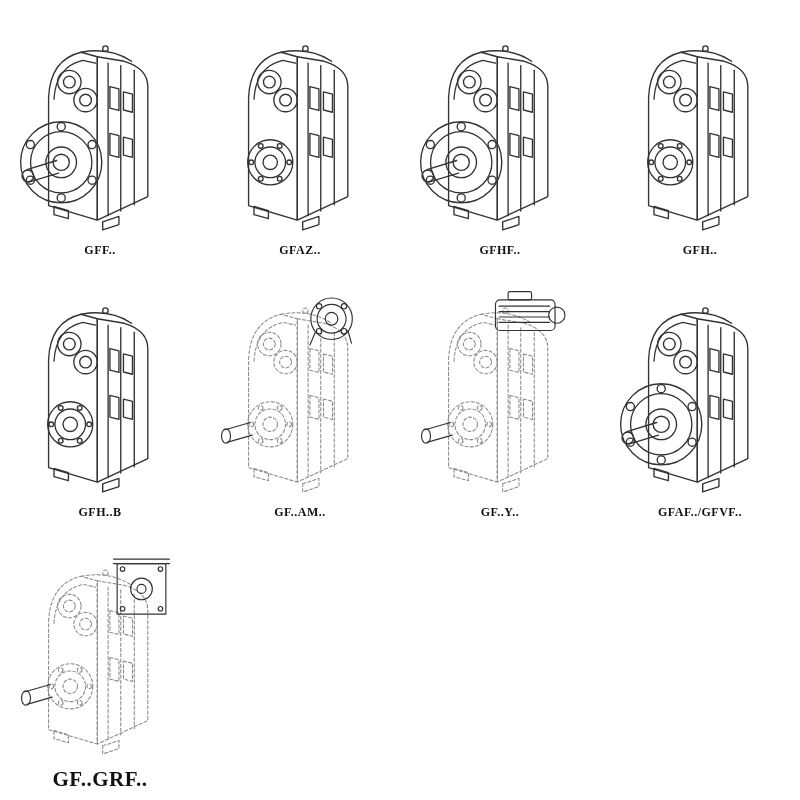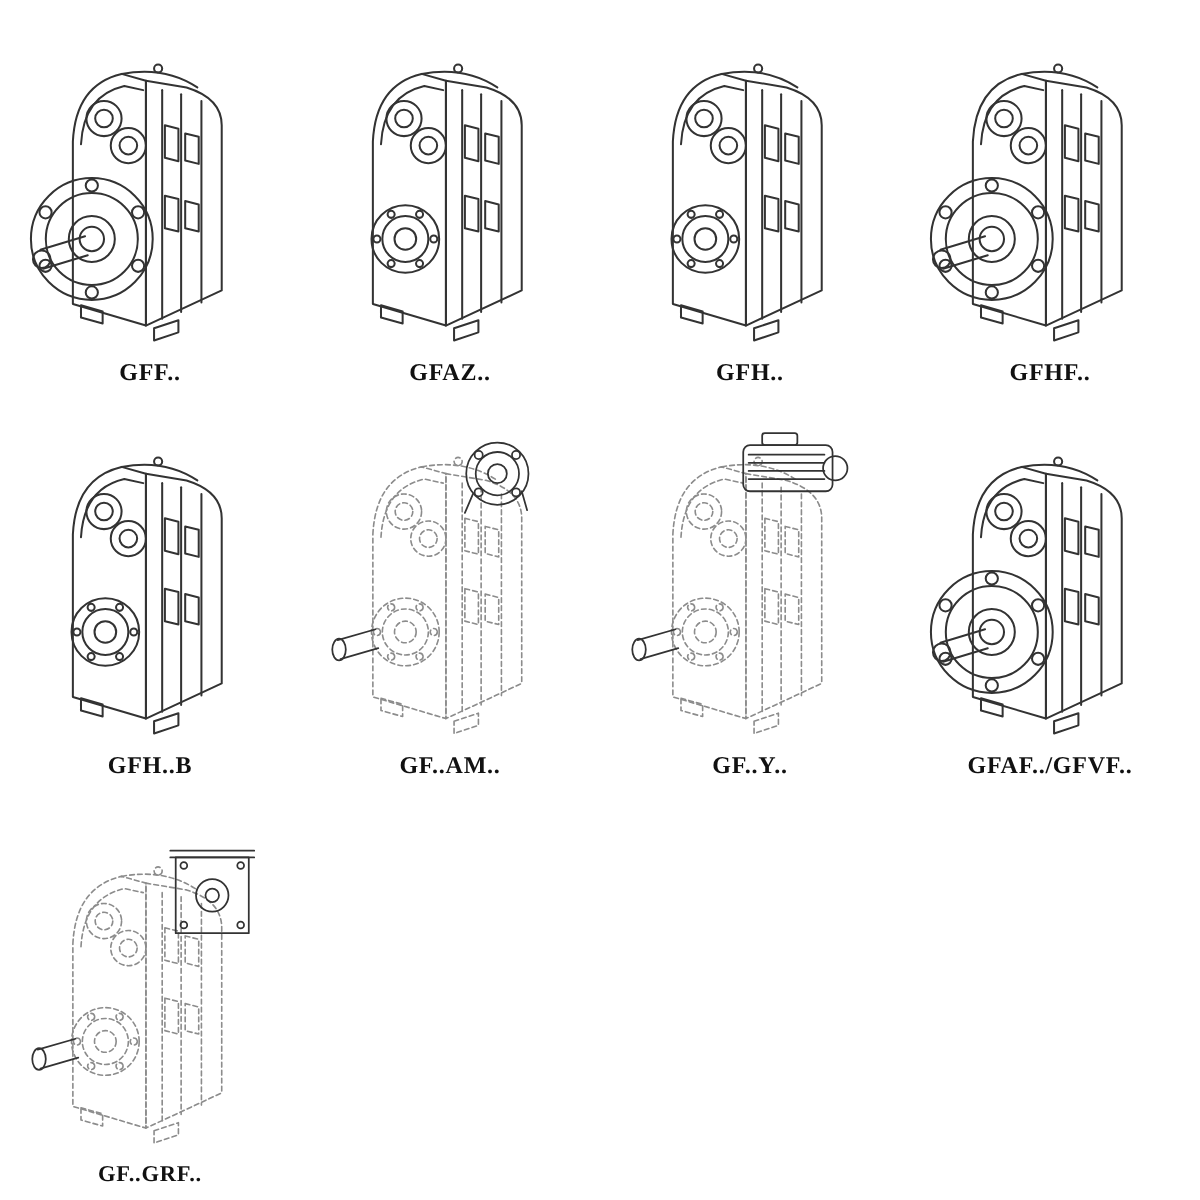--- a/index.html
+++ b/index.html
@@ -19,24 +19,24 @@
     display:flex;flex-direction:column;
     align-items:center;justify-content:flex-end;
     padding:4px 0 8px 0;box-sizing:border-box;
   }
   .cell.boxed{
     border-left:1px solid var(--faint,#e0e0e0);
     border-top:1px solid var(--faint,#e0e0e0);
   }
   .drawing{width:180px;height:212px;flex:0 0 auto;}
   .label{
-    font-weight:bold;font-size:16px;letter-spacing:.5px;
+    font-weight:bold;font-size:12px;letter-spacing:.5px;
     color:var(--label,#111111);margin-top:4px;white-space:nowrap;
   }
-  .label-lg{font-size:15px;}
+  .label-lg{font-size:21px;}
   
   use.ln{fill:none;stroke:var(--line,#333333);stroke-width:1.5;stroke-linejoin:round;stroke-linecap:round;}
   use.dash{fill:none;stroke:var(--dash,#8c8c8c);stroke-width:1.2;stroke-dasharray:3.5 2.4;stroke-linejoin:round;stroke-linecap:round;}
   use.acc{fill:none;stroke:var(--line,#333333);stroke-width:1.3;stroke-linejoin:round;stroke-linecap:round;}
 </style>
 </head>
 <body>
 
 <svg width="0" height="0" style="position:absolute" aria-hidden="true">
   <defs>
@@ -159,32 +159,32 @@
       <use href="#sym-bores" class="ln"></use>
       <use href="#sym-hub" class="ln"></use>
     </svg>
     <figcaption class="label">GFAZ..</figcaption>
   </figure>
 
   <figure class="cell">
     <svg class="drawing" viewBox="0 0 190 235">
       <use href="#sym-housing" class="ln"></use>
       <use href="#sym-bores" class="ln"></use>
+      <use href="#sym-flange" class="ln"></use>
+    </svg>
+    <figcaption class="label">GFHF..</figcaption>
+  </figure>
+
+  <figure class="cell">
+    <svg class="drawing" viewBox="0 0 190 235">
+      <use href="#sym-housing" class="ln"></use>
+      <use href="#sym-bores" class="ln"></use>
       <use href="#sym-hub" class="ln"></use>
     </svg>
     <figcaption class="label">GFH..</figcaption>
-  </figure>
-
-  <figure class="cell">
-    <svg class="drawing" viewBox="0 0 190 235">
-      <use href="#sym-housing" class="ln"></use>
-      <use href="#sym-bores" class="ln"></use>
-      <use href="#sym-flange" class="ln"></use>
-    </svg>
-    <figcaption class="label">GFHF..</figcaption>
   </figure>
 
   <figure class="cell">
     <svg class="drawing" viewBox="0 0 190 235">
       <use href="#sym-housing" class="ln"></use>
       <use href="#sym-bores" class="ln"></use>
       <use href="#sym-hub" class="ln"></use>
     </svg>
     <figcaption class="label">GFH..B</figcaption>
   </figure>

